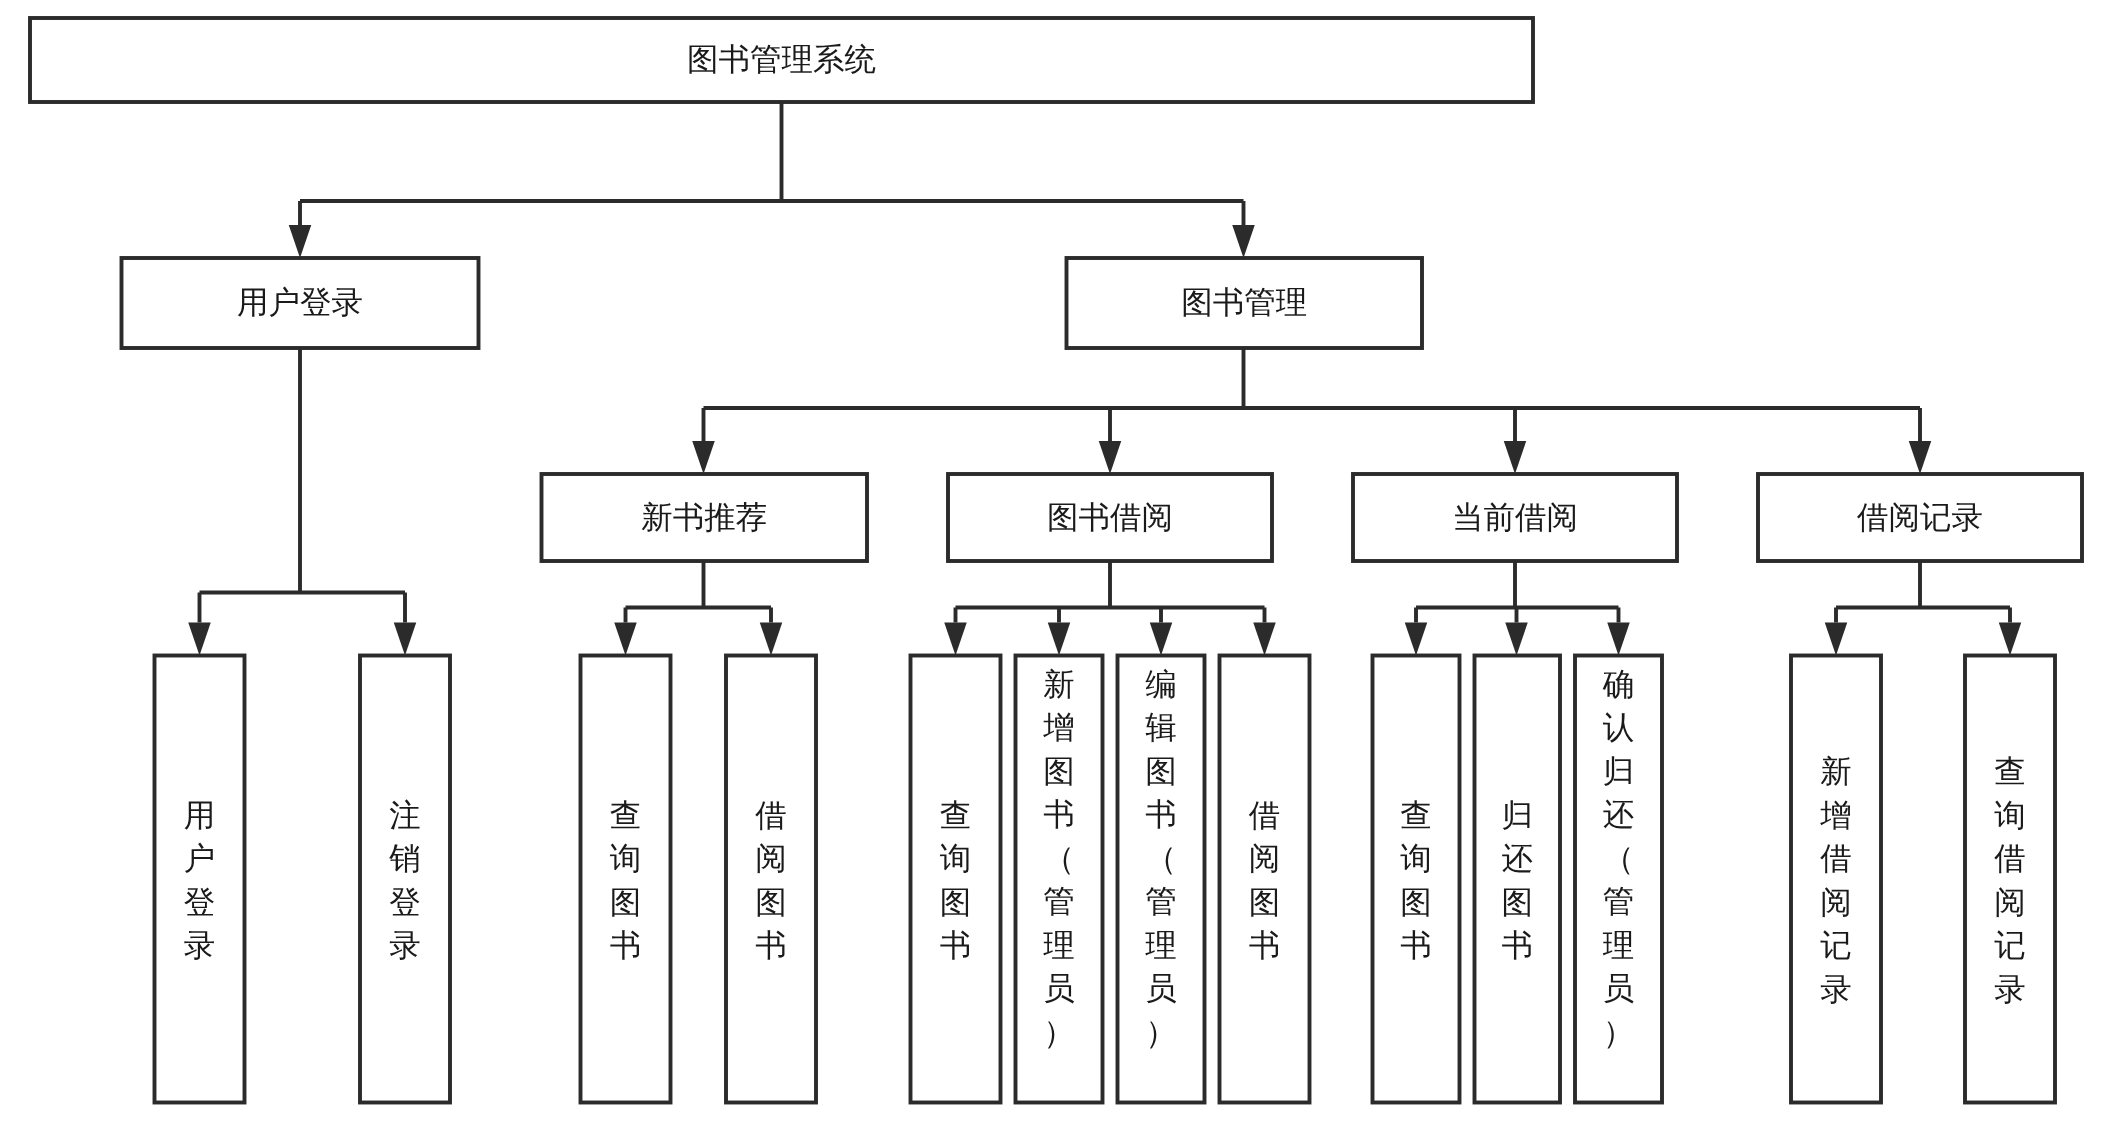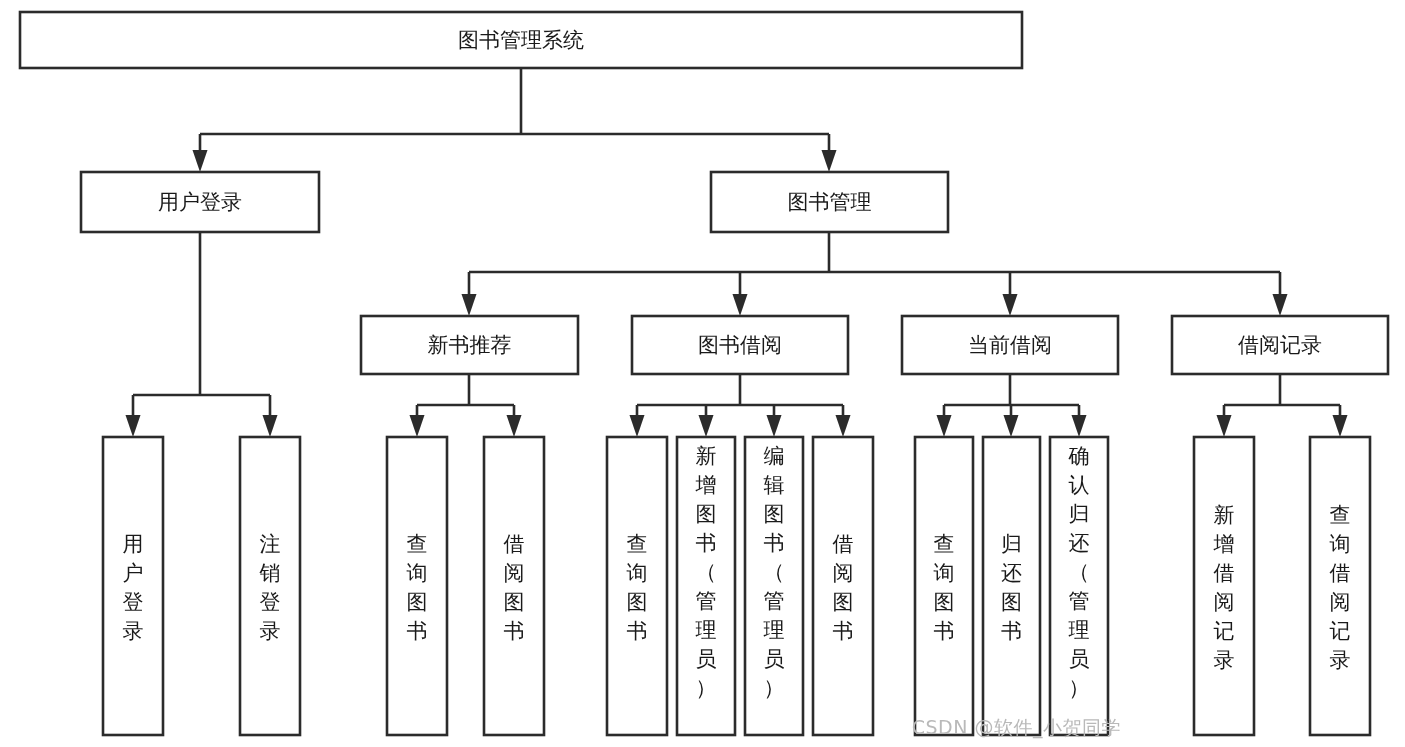--- a/index.html
+++ b/index.html
@@ -216,14 +216,13 @@
       <g>
         <rect class="node-box" x="1194" y="437" width="60" height="298"></rect>
         <text class="node-label-vertical" x="1224" y="521.62"><tspan x="1224" dy="0">新</tspan><tspan x="1224" dy="29">增</tspan><tspan x="1224" dy="29">借</tspan><tspan x="1224" dy="29">阅</tspan><tspan x="1224" dy="29">记</tspan><tspan x="1224" dy="29">录</tspan></text>
       </g>
       <g>
         <rect class="node-box" x="1310" y="437" width="60" height="298"></rect>
         <text class="node-label-vertical" x="1340" y="521.62"><tspan x="1340" dy="0">查</tspan><tspan x="1340" dy="29">询</tspan><tspan x="1340" dy="29">借</tspan><tspan x="1340" dy="29">阅</tspan><tspan x="1340" dy="29">记</tspan><tspan x="1340" dy="29">录</tspan></text>
       </g>
     </svg>
 
-  <div class="watermark">CSDN @软件_小贺同学</div>
 </div>
 
 </body></html>

